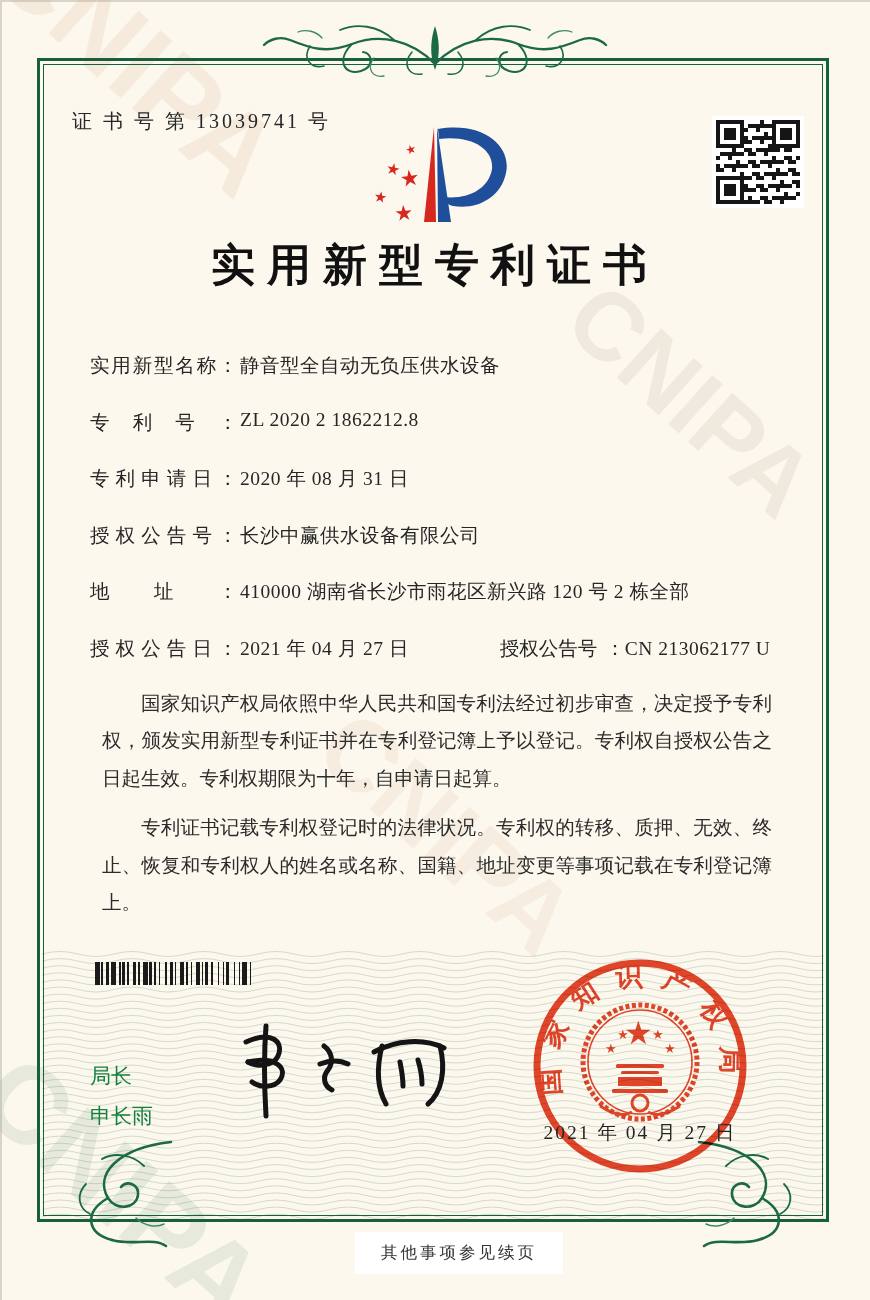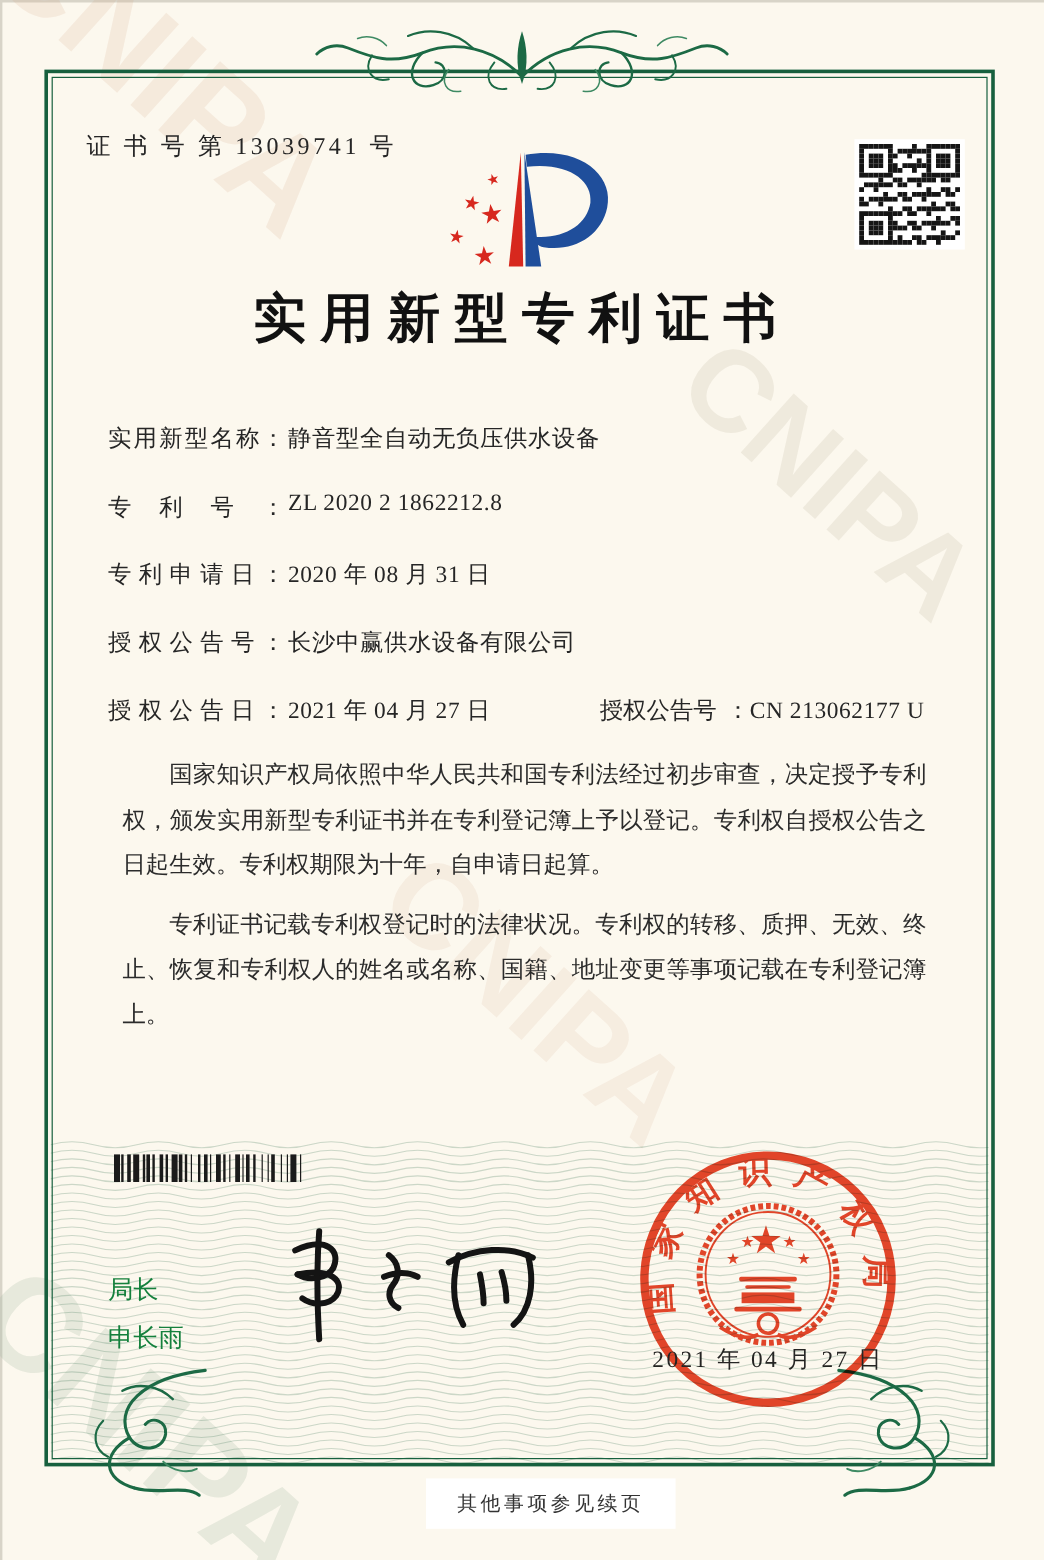--- a/index.html
+++ b/index.html
@@ -614,20 +614,23 @@
     </div>
     <div class="field-row">
       <span class="field-label">专利号</span><span class="field-colon"></span><span class="field-value">ZL 2020 2 1862212.8</span>
     </div>
     <div class="field-row">
       <span class="field-label">专利申请日</span><span class="field-colon"></span><span class="field-value">2020 年 08 月 31 日</span>
     </div>
     <div class="field-row">
       <span class="field-label">授权公告号</span><span class="field-colon"></span><span class="field-value">长沙中赢供水设备有限公司</span>
     </div>
+    <div class="field-row">
+      <span class="field-label">地址</span><span class="field-colon"></span><span class="field-value">410000 湖南省长沙市雨花区新兴路 120 号 2 栋全部</span>
+    </div>
     <div class="grant-row">
       <span><span class="field-label">授权公告日</span><span class="field-colon"></span><span class="field-value">2021 年 04 月 27 日</span></span>
       <span class="grant-right"><span>授权公告号</span><span class="field-colon" style="width:8px"></span>：<span class="field-value">CN 213062177 U</span></span>
     </div>
     <div class="paras">
       <p>国家知识产权局依照中华人民共和国专利法经过初步审查，决定授予专利权，颁发实用新型专利证书并在专利登记簿上予以登记。专利权自授权公告之日起生效。专利权期限为十年，自申请日起算。</p>
       <p>专利证书记载专利权登记时的法律状况。专利权的转移、质押、无效、终止、恢复和专利权人的姓名或名称、国籍、地址变更等事项记载在专利登记簿上。</p>
     </div>
   </div>
 

